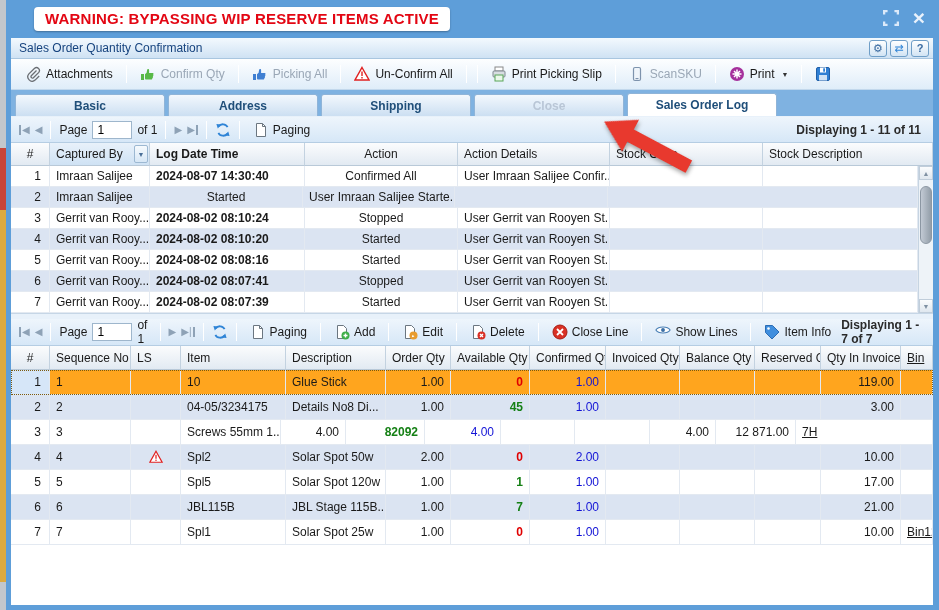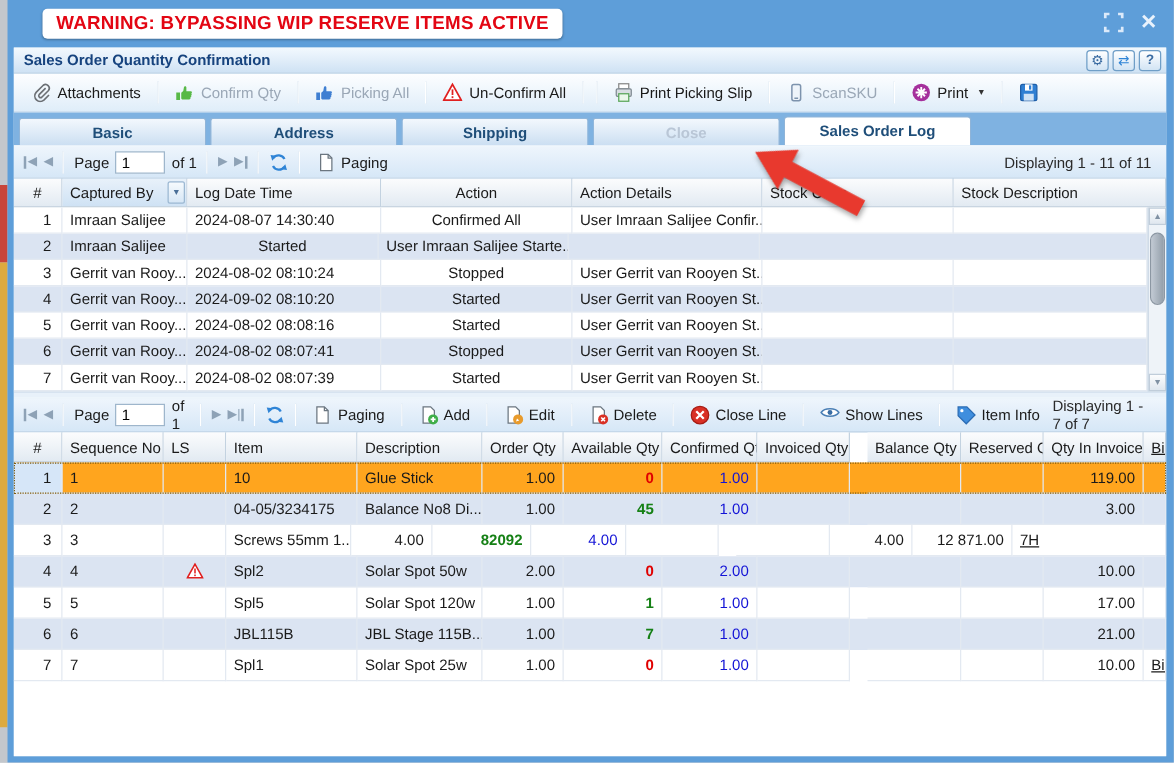--- a/index.html
+++ b/index.html
@@ -24,21 +24,21 @@
   .title-icons { position:absolute; right:14px; top:10px; display:flex; gap:14px; align-items:center; }
   .tb-ico { width:16px; height:16px; cursor:pointer; display:inline-flex; }
   .title-x { color:#e9f2fc; font-size:21px; font-weight:bold; line-height:14px; cursor:pointer; }
 
   
   .panel { position:absolute; left:5px; right:6px; top:38px; bottom:5px;
     background:#ffffff; display:flex; flex-direction:column; overflow:hidden; }
 
   .hdrstrip { height:21px; flex:0 0 21px; background:linear-gradient(#f3f9fe,#cfe2f4);
     border-bottom:1px solid #a9c6e0; display:flex; align-items:center; padding:0 4px 0 8px; }
-  .hdrstrip .ttl { font-weight:bold; color:#16437e; }
+  .hdrstrip .ttl { font-weight:normal; color:#16437e; }
   .hdr-btns { margin-left:auto; display:flex; gap:3px; }
   .mini-btn { width:18px; height:17px; border:1px solid #6f9ec7; border-radius:3px;
     background:linear-gradient(#ffffff,#d2e4f4); display:flex; align-items:center;
     justify-content:center; font-size:11px; color:#3a6ba1; cursor:pointer; }
 
   
   .toolbar { height:31px; flex:0 0 31px; background:linear-gradient(#fdfeff,#dfedf9);
     border-bottom:1px solid #c2d8ec; display:flex; align-items:center; padding:0 8px; gap:4px; }
   .tb-btn { display:flex; align-items:center; gap:5px; padding:3px 6px; border-radius:3px;
     cursor:pointer; white-space:nowrap; color:#1a1a1a; }
@@ -61,21 +61,21 @@
   .pager { height:27px; flex:0 0 27px; background:linear-gradient(#eef5fc,#d6e7f7);
     border-top:1px solid #e8f1fa; border-bottom:1px solid #b5cde3;
     display:flex; align-items:center; padding:0 8px; gap:5px; }
   .pager2 { height:28px; flex:0 0 28px; }
   .nav { color:#8ea2b6; font-size:10px; cursor:pointer; line-height:1; }
   .nav.first { border-left:2px solid #8ea2b6; padding-left:1px; }
   .nav.last  { border-right:2px solid #8ea2b6; padding-right:1px; }
   .pg-input { width:40px; height:18px; border:1px solid #9eb6cc; font-size:12px;
     padding:0 4px; font-family:"Liberation Sans",sans-serif; }
   .pgr-btn { display:flex; align-items:center; gap:4px; padding:2px 5px; cursor:pointer; white-space:nowrap; }
-  .displaying { margin-left:auto; color:#2a2a2a; padding-right:4px; }
+  .displaying { margin-left:auto; color:#2a2a2a; padding-right:4px;font-weight:bold; }
 
   
   .ghead { display:flex; flex:0 0 23px; height:23px; }
   .ghead2 { flex:0 0 24px; height:24px; }
   .hc { background:linear-gradient(#fbfcfd,#e2eaf2); border-right:1px solid #c3d2e0;
     border-bottom:1px solid #b9c9d8; display:flex; align-items:center; padding:0 6px;
     white-space:nowrap; overflow:hidden; cursor:pointer; position:relative; }
   .hc.filtered { background:linear-gradient(#e8f1fa,#cfe2f4); }
   .hc .filter-arrow { position:absolute; right:1px; top:2px; bottom:2px; width:14px;
     border:1px solid #9cb8d2; border-radius:2px; background:linear-gradient(#f6fafd,#d7e7f6);
@@ -87,26 +87,26 @@
   .ln-rows { flex:0 0 175px; height:175px; }
   .row { display:flex; height:21px; background:#ffffff; cursor:pointer; }
   .row.alt { background:#dbe4f2; }
   .ln-row { height:25px; }
   .c { border-right:1px solid #e3e9f1; border-bottom:1px solid #e3e9f1;
     display:flex; align-items:center; padding:0 6px; white-space:nowrap; overflow:hidden; }
   .rnum { justify-content:flex-end; padding-right:8px; }
   .qty { justify-content:flex-end; }
 
   
-  .lgc0{width:39px;} .lgc1{width:100px;} .lgc2{width:155px;} .lgc3{width:153px;justify-content:center;}
+  .lgc0{width:39px;} .lgc1{width:100px;} .lgc2{width:155px;font-weight:bold;} .lgc3{width:153px;justify-content:center;}
   .lgc4{width:152px;} .lgc5{width:153px;} .lgc6{flex:1;}
   
   .lnc0{width:39px;} .lnc1{width:81px;} .lnc2{width:50px;} .lnc3{width:105px;}
   .lnc4{width:100px;} .lnc5{width:65px;} .lnc6{width:79px;} .lnc7{width:76px;}
-  .lnc8{width:74px;} .lnc9{width:75px;margin-left:14px;} .lnc10{width:66px;} .lnc11{width:80px;}
+  .lnc8{width:74px;} .lnc9{width:75px;} .lnc10{width:66px;} .lnc11{width:80px;}
   .lnc12{flex:1;text-decoration:underline;}
 
   .ln-row.sel { background:#ffa51e; position:relative; }
   .ln-row.sel::after { content:""; position:absolute; inset:0; border:1px dotted #7a5a10; pointer-events:none; }
   .ln-row.sel .lnc0 { background:#d6e6f8; }
   .avail { font-weight:bold; }
   .avail.red { color:#e00000; } .avail.green { color:#158015; }
   .conf { color:#1313d6; }
   .ls-warn { display:none; width:14px; height:14px; margin:0 auto; }
   .lnc2.c { justify-content:center; }
@@ -344,21 +344,21 @@
     <div class="c lgc1">Gerrit van Rooy...</div>
     <div class="c lgc2">2024-08-02 08:10:24</div>
     <div class="c lgc3">Stopped</div>
     <div class="c lgc4">User Gerrit van Rooyen St...</div>
     <div class="c lgc5"></div>
     <div class="c lgc6"></div>
   </div>
         <div class="row alt">
     <div class="c lgc0 rnum">4</div>
     <div class="c lgc1">Gerrit van Rooy...</div>
-    <div class="c lgc2">2024-09-02 08:10:20</div>
+    <div class="c lgc2">2024-08-02 08:10:20</div>
     <div class="c lgc3">Started</div>
     <div class="c lgc4">User Gerrit van Rooyen St...</div>
     <div class="c lgc5"></div>
     <div class="c lgc6"></div>
   </div>
         <div class="row">
     <div class="c lgc0 rnum">5</div>
     <div class="c lgc1">Gerrit van Rooy...</div>
     <div class="c lgc2">2024-08-02 08:08:16</div>
     <div class="c lgc3">Started</div>
@@ -552,21 +552,21 @@
     <div class="c lnc11 qty">119.00</div>
     <div class="c lnc12"></div>
   </div>
         <div class="row ln-row alt">
     <div class="c lnc0 rnum">2</div>
     <div class="c lnc1">2</div>
     <div class="c lnc2">
       
     </div>
     <div class="c lnc3">04-05/3234175</div>
-    <div class="c lnc4">Balance No8 Di...</div>
+    <div class="c lnc4">Details No8 Di...</div>
     <div class="c lnc5 qty">1.00</div>
     <div class="c lnc6 qty avail green">45</div>
     <div class="c lnc7 qty conf">1.00</div>
     <div class="c lnc8 qty"></div>
     <div class="c lnc9 qty"></div>
     <div class="c lnc10 qty"></div>
     <div class="c lnc11 qty">3.00</div>
     <div class="c lnc12"></div>
   </div>
         <div class="row ln-row">

